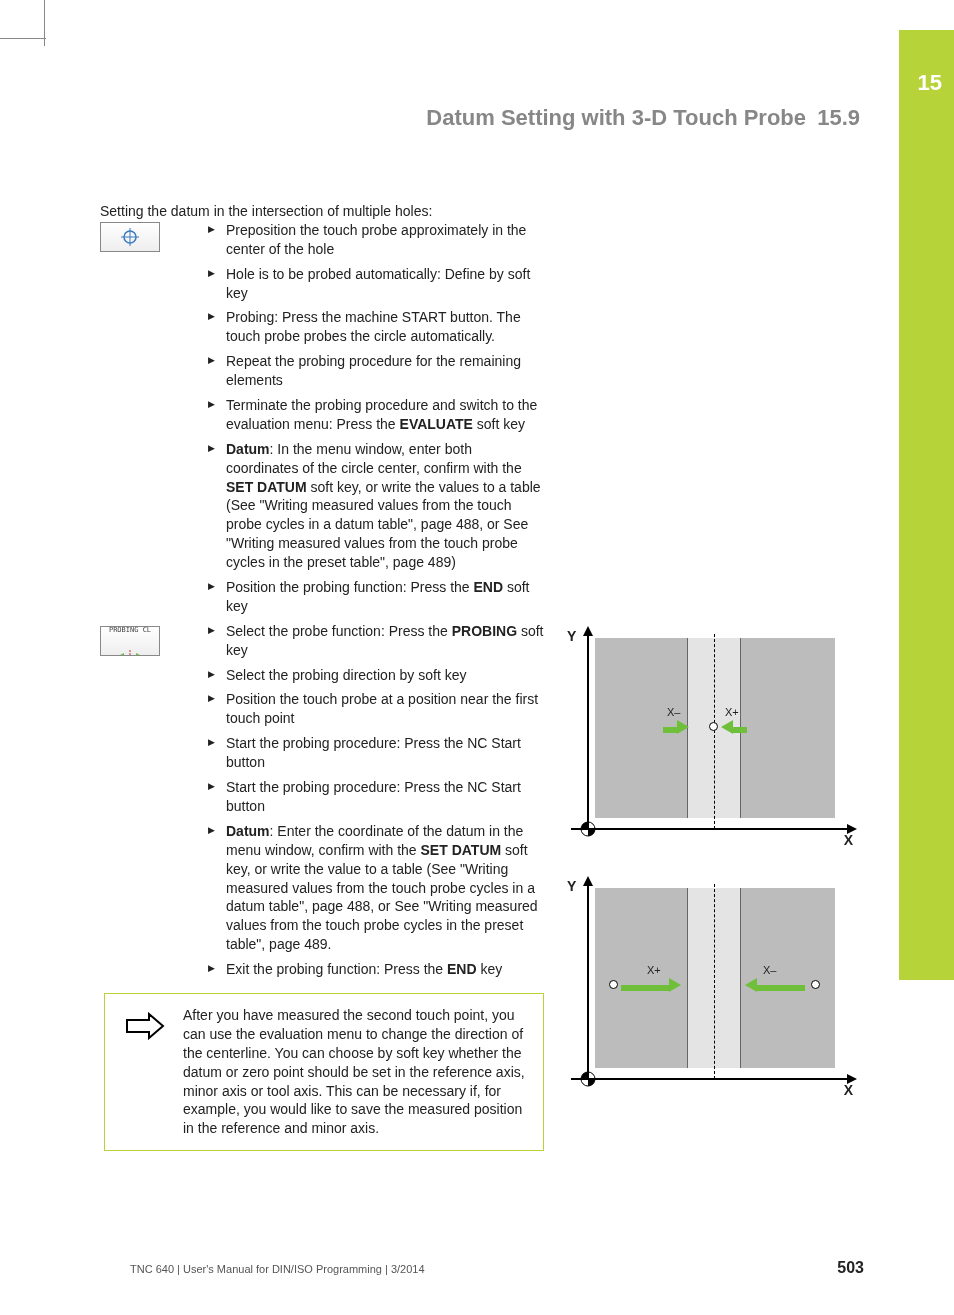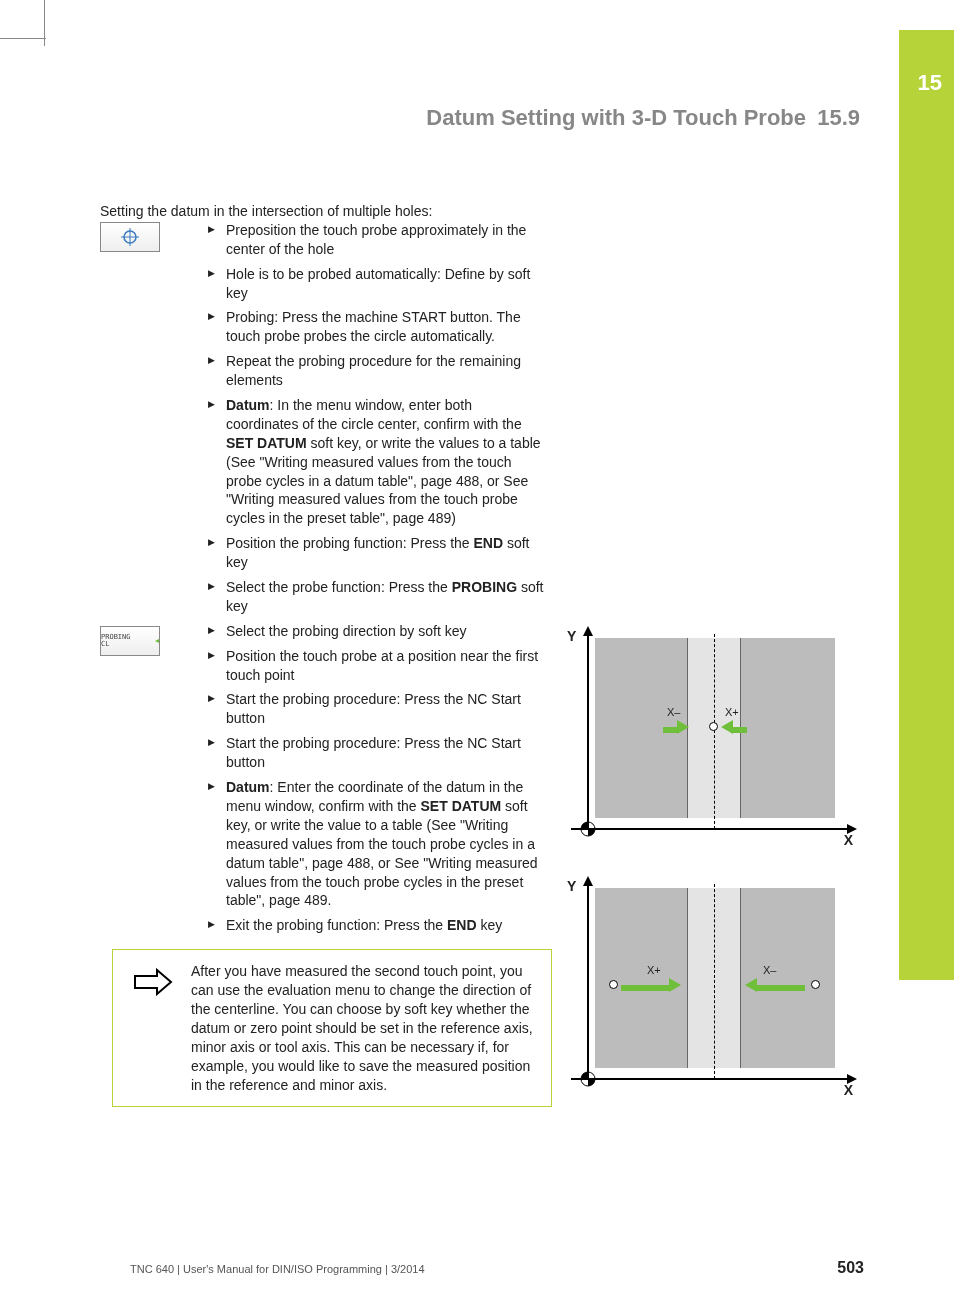--- a/index.html
+++ b/index.html
@@ -11,21 +11,21 @@
   .header-title { }
   .header-sec { margin-left: 5px; }
   .content { position: absolute; left: 100px; top: 202px; width: 760px; font-size: 14px; line-height: 1.35; }
   .intro { }
   .softkey-icon { position: absolute; left: 100px; width: 60px; height: 30px; border: 1px solid #888; background: linear-gradient(#fff,#eee); font-size: 8px; color: #444; display:flex; align-items:center; justify-content:center; }
   .list1 { margin-left: 108px; width: 340px; }
   .list1 li, .list2 li { list-style: none; position: relative; padding-left: 18px; margin-bottom: 6px; }
   .list1 li::before, .list2 li::before { content: "▶"; position: absolute; left: 0; top: 2px; font-size: 9px; color: #222; }
   .section-h { font-weight: bold; font-size: 16px; margin: 22px 0 10px 0; }
   .list2 { margin-left: 108px; width: 340px; }
-  .note-box { margin-top: 14px; margin-left: 12px; width: 440px; border: 1px solid #b6d43a; padding: 12px 16px 12px 78px; position: relative; font-size: 14px; }
+  .note-box { margin-top: 14px; margin-left: 4px; width: 440px; border: 1px solid #b6d43a; padding: 12px 16px 12px 78px; position: relative; font-size: 14px; }
   .note-arrow { position: absolute; left: 18px; top: 18px; }
   strong { font-weight: bold; }
   .diagram { position: absolute; width: 290px; height: 230px; }
   .diagram-bg { position:absolute; left:30px; top:10px; width:240px; height:180px; background:#bcbcbc; }
   .diagram-mid { position:absolute; top:10px; width:54px; height:180px; background:#e4e4e4; border-left:1px solid #666; border-right:1px solid #666; }
   .axis-line { position:absolute; background:#000; }
   .axis-x { left:6px; top:200px; width:278px; height:1.5px; }
   .axis-y { left:22px; top:2px; width:1.5px; height:200px; }
   .arrowhead-up { position:absolute; left:18px; top:-2px; width:0; height:0; border-left:5px solid transparent; border-right:5px solid transparent; border-bottom:10px solid #000; }
   .arrowhead-right { position:absolute; right:-2px; top:196px; width:0; height:0; border-top:5px solid transparent; border-bottom:5px solid transparent; border-left:10px solid #000; }
@@ -61,37 +61,38 @@
     <span class="header-sec">15.9</span>
   </div>
 
   <div id="sk1" class="softkey-icon">
     <svg width="20" height="20">
         <circle cx="10" cy="10" r="6" fill="none" stroke="#3a7abf" stroke-width="1.5"></circle>
         <line x1="10" y1="1" x2="10" y2="19" stroke="#3a7abf"></line>
         <line x1="1" y1="10" x2="19" y2="10" stroke="#3a7abf"></line>
       </svg>
   </div>
-  <div id="sk2" class="softkey-icon" style="flex-direction:row; font-family:monospace; line-height:1;gap:16px;">
+  <div id="sk2" class="softkey-icon" style="flex-direction:column; font-family:monospace; line-height:1;gap:16px;">
     <span style="font-size:7px;">PROBING CL</span>
     <svg width="40" height="12">
         <line x1="20" y1="0" x2="20" y2="12" stroke="#c33" stroke-dasharray="2,1"></line>
         <polygon points="8,6 14,3 14,9" fill="#6fbf3a"></polygon>
         <polygon points="32,6 26,3 26,9" fill="#6fbf3a"></polygon>
       </svg>
   </div>
 
   <div class="content">
     <div class="intro">Setting the datum in the intersection of multiple holes:</div>
 
     <ul class="list1">
       <li><span>Preposition the touch probe approximately in the center of the hole</span></li>
       <li><span>Hole is to be probed automatically: Define by soft key</span></li>
       <li><span>Probing: Press the machine START button. The touch probe probes the circle automatically.</span></li>
       <li><span>Repeat the probing procedure for the remaining elements</span></li>
+      <li><span>Terminate the probing procedure and switch to the evaluation menu: Press the </span><strong>EVALUATE</strong><span> soft key</span></li>
       <li><strong>Datum</strong><span>: In the menu window, enter both coordinates of the circle center, confirm with the </span><strong>SET DATUM</strong><span> soft key, or write the values to a table (See "Writing measured values from the touch probe cycles in a datum table", page 488, or See "Writing measured values from the touch probe cycles in the preset table", page 489)</span></li>
       <li><span>Position the probing function: Press the </span><strong>END</strong><span> soft key</span></li>
     </ul>
 
 
     <ul class="list2">
       <li><span>Select the probe function: Press the </span><strong>PROBING</strong><span> soft key</span></li>
       <li><span>Select the probing direction by soft key</span></li>
       <li><span>Position the touch probe at a position near the first touch point</span></li>
       <li><span>Start the probing procedure: Press the NC Start button</span></li>

